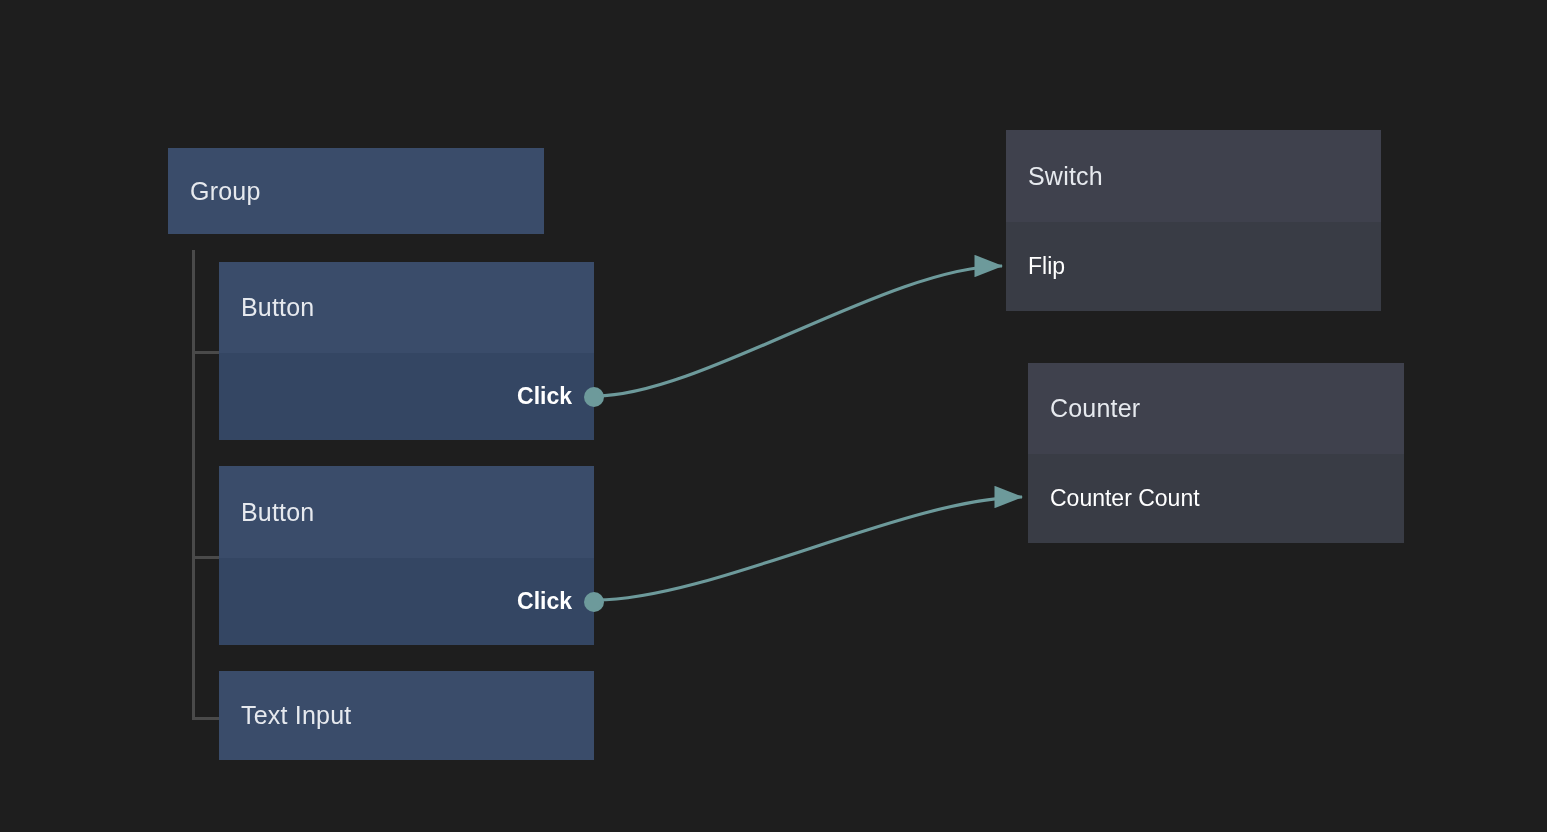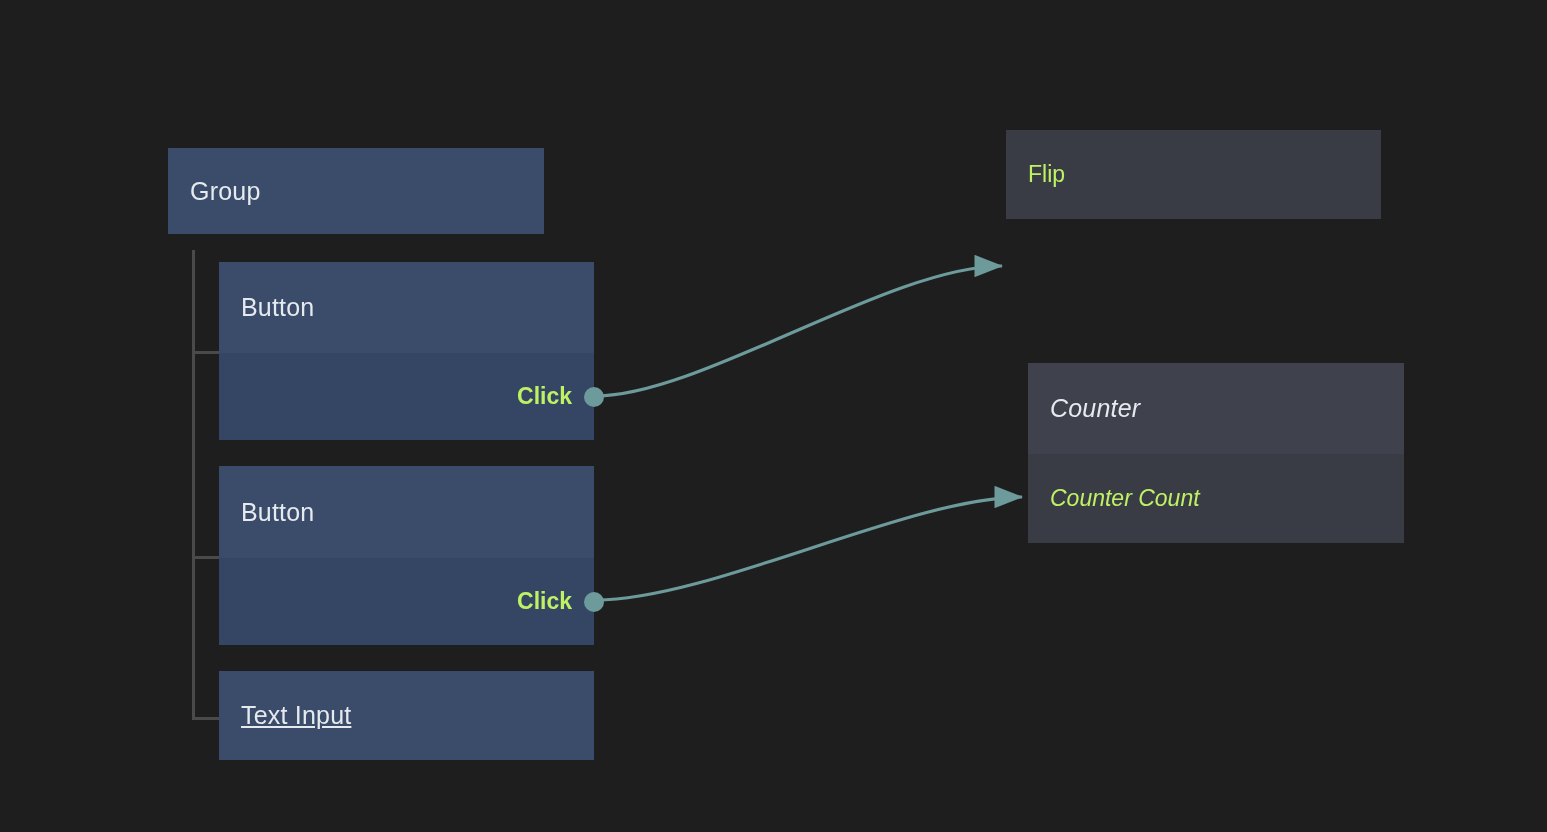--- a/index.html
+++ b/index.html
@@ -78,21 +78,21 @@
   .port-row.out {
     justify-content: flex-end;
     padding-right: 22px;
     font-weight: bold;
   }
   .port-row.in {
     justify-content: flex-start;
     padding-left: 22px;
   }
   .port-label {
-    color: #bef264;
+    color: #ffffff;
     font-size: 23px;
     white-space: nowrap;
   }
   .port-dot {
     position: absolute;
     width: 20px;
     height: 20px;
     border-radius: 50%;
     background: #6d9a9b;
   }
@@ -160,34 +160,37 @@
     </div>
     <div class="node-body" style="height:87px;">
       <div class="port-row out">
         <span class="port-label">Click</span>
         <span class="port-dot out"></span>
       </div>
     </div>
   </div>
 
   <div class="node blue" style="left:219px; top:671px; width:375px; height:89px;">
-    <div class="node-header" style="height:108px;text-decoration:underline;">
+    <div class="node-header" style="height:108px;">
       <span>Text Input</span>
     </div>
   </div>
 
   <div class="node gray" style="left:1006px; top:130px; width:375px; height:181px;">
+    <div class="node-header" style="height:92px;">
+      <span>Switch</span>
+    </div>
     <div class="node-body" style="height:89px;">
       <div class="port-row in">
         <span class="port-label">Flip</span>
       </div>
     </div>
   </div>
 
-  <div class="node gray" style="left:1028px; top:363px; width:376px; height:233px;font-style:italic;">
+  <div class="node gray" style="left:1028px; top:363px; width:376px; height:233px;">
     <div class="node-header" style="height:91px;">
       <span>Counter</span>
     </div>
     <div class="node-body" style="height:89px;">
       <div class="port-row in">
         <span class="port-label">Counter Count</span>
       </div>
     </div>
   </div>
 

